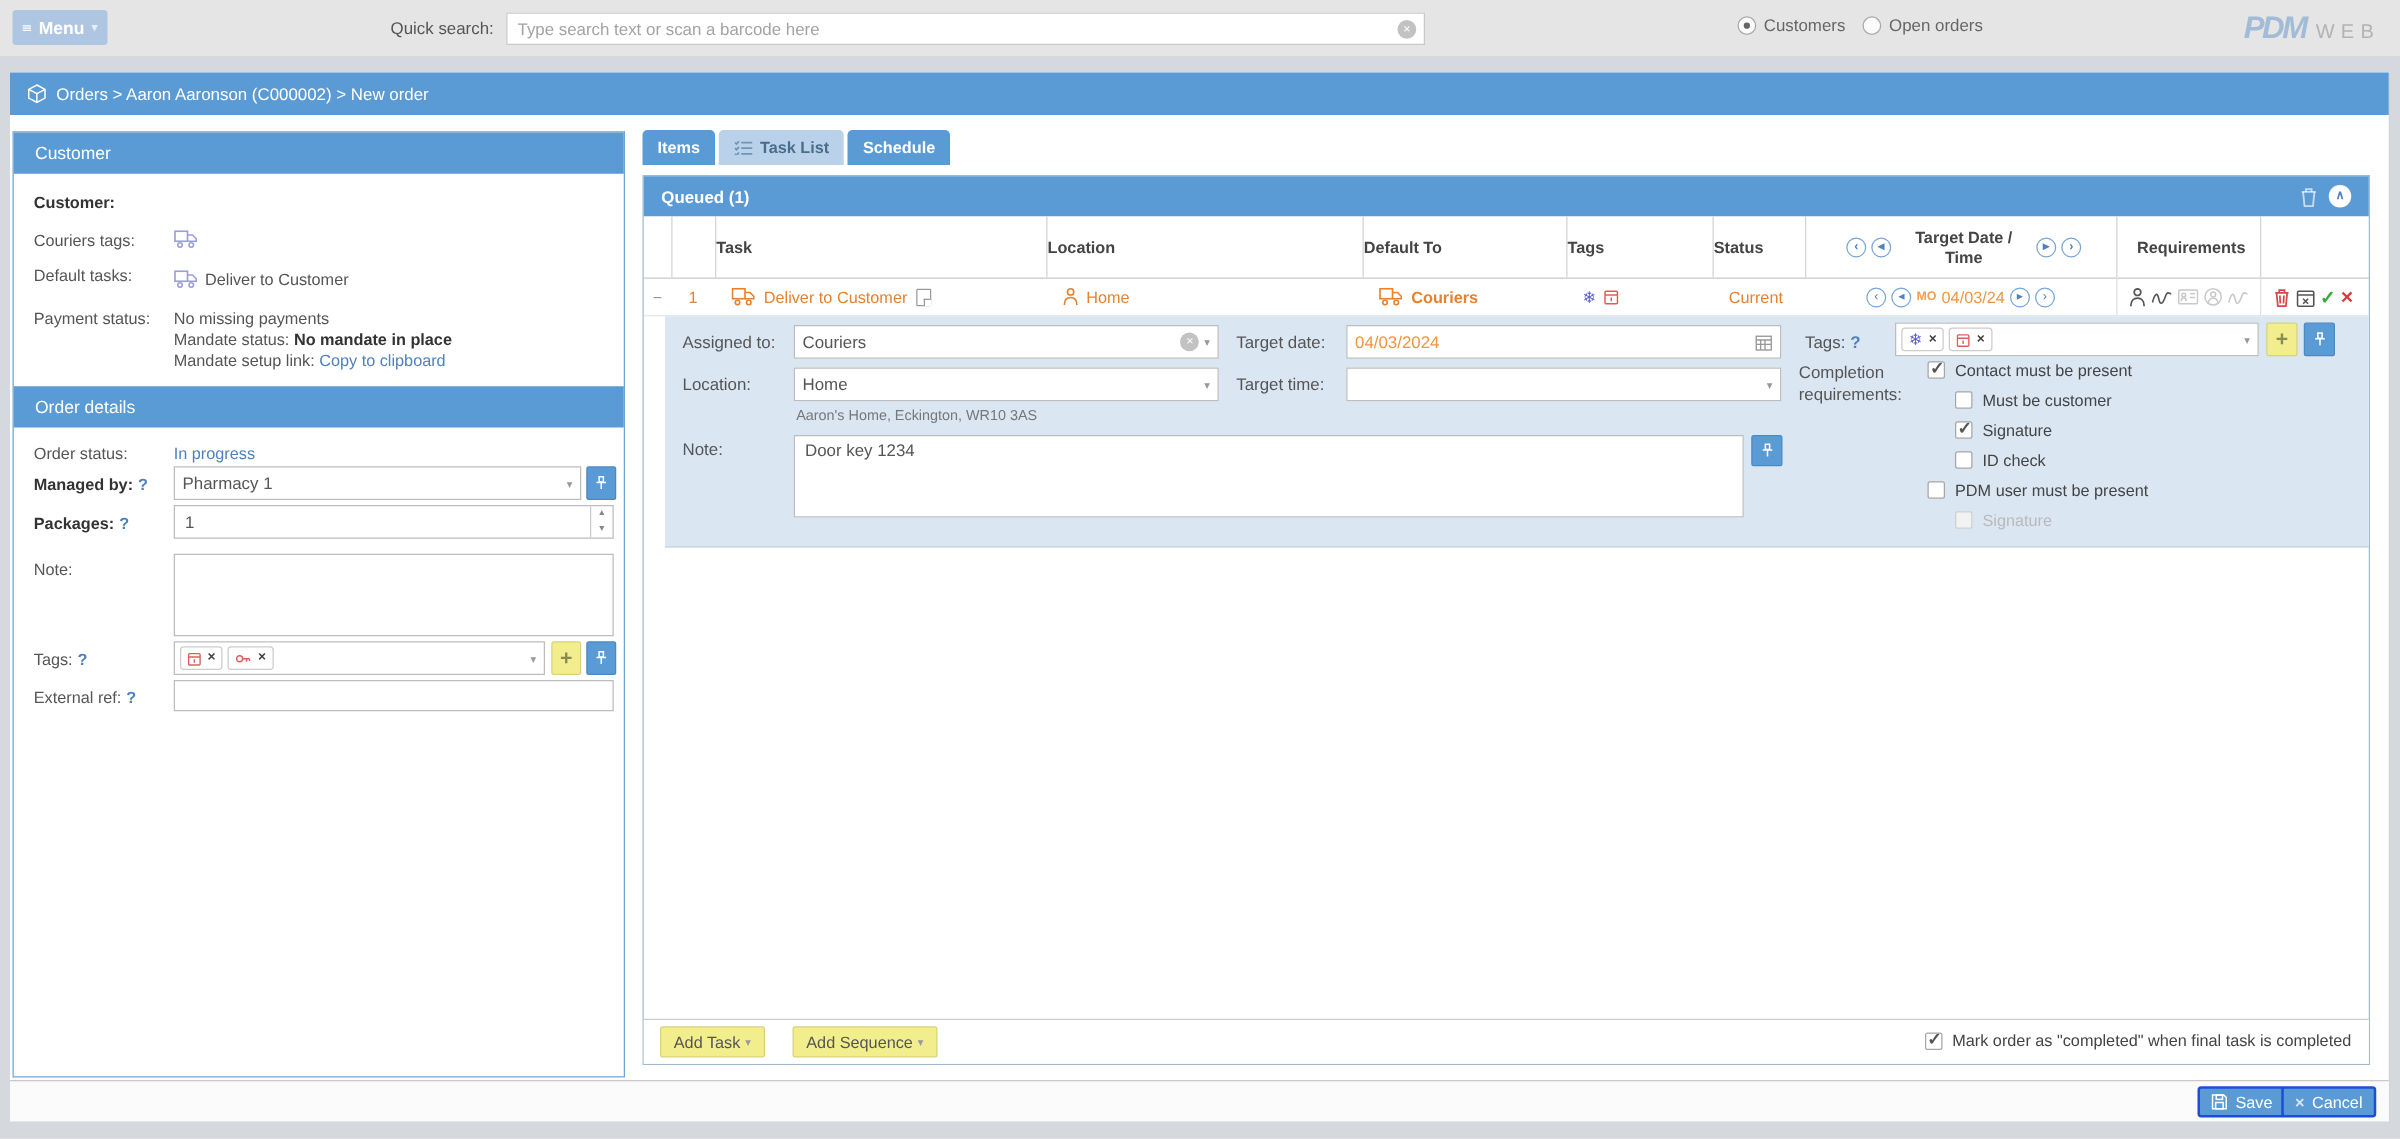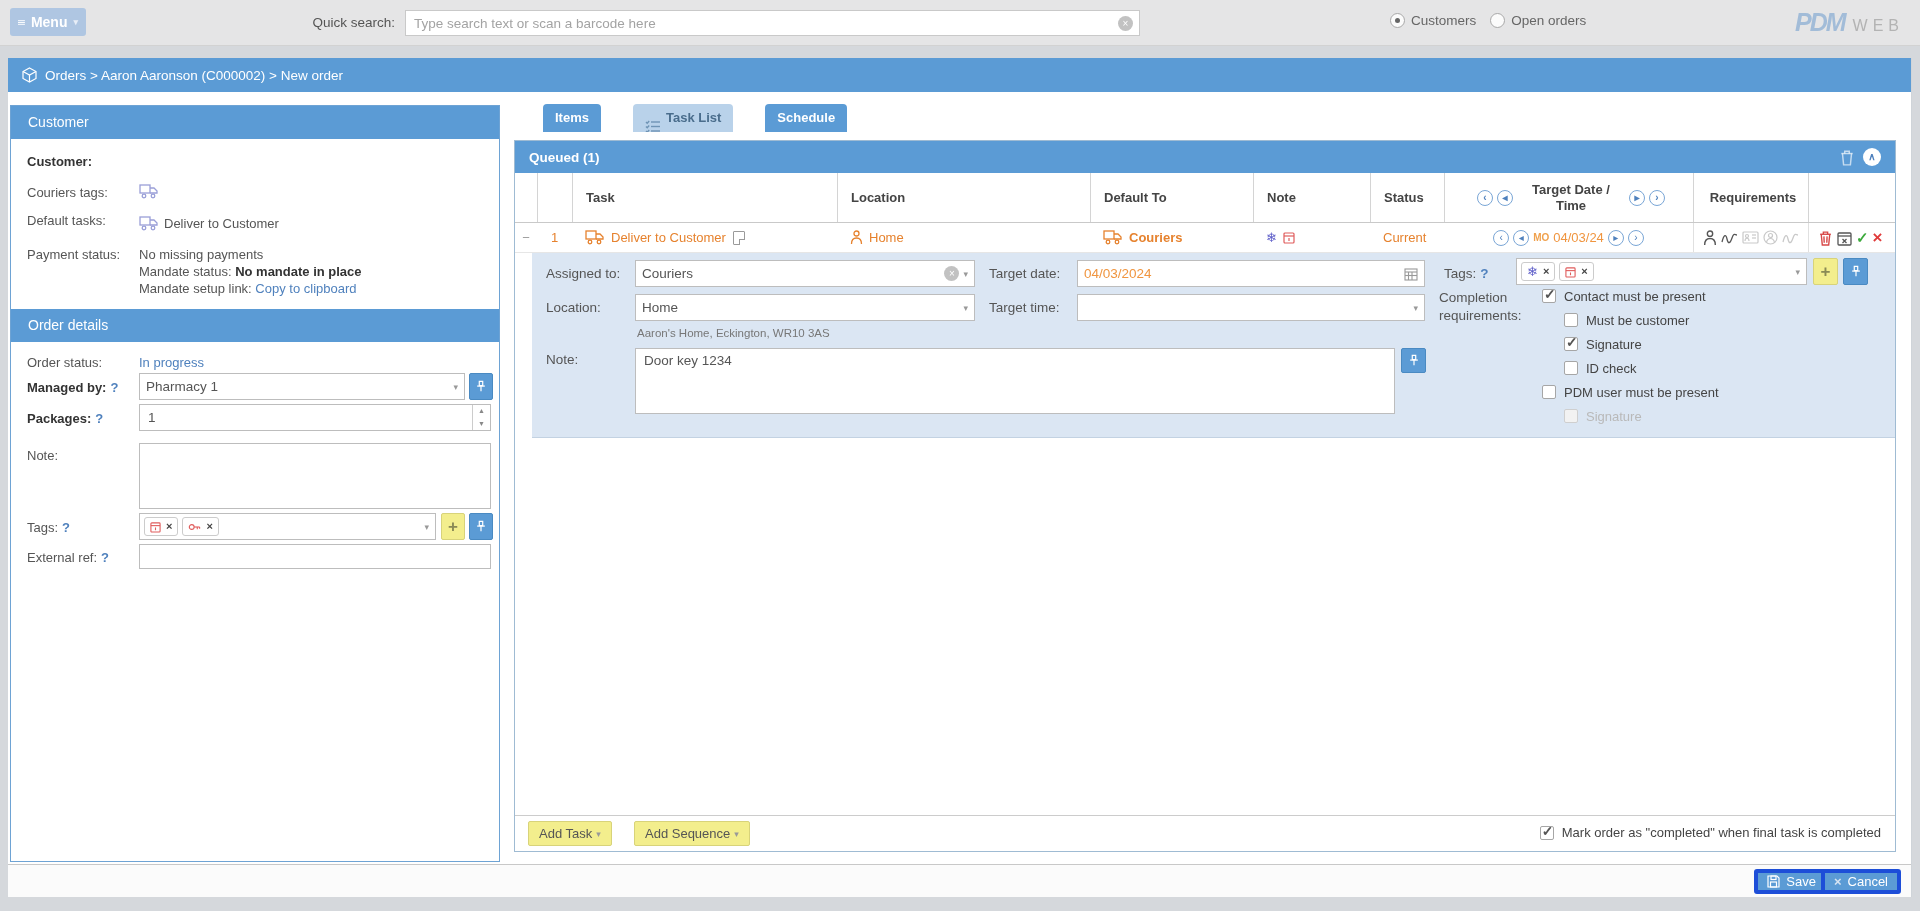--- a/index.html
+++ b/index.html
@@ -42,30 +42,30 @@
   .plus-btn { background:#f3ee8d; border:1px solid #d8d37a; border-radius:2px; color:#8a8a55; font-size:17px; font-weight:bold; display:flex; align-items:center; justify-content:center; cursor:pointer; }
   .chip { display:inline-flex; align-items:center; gap:5px; border:1px solid #ccc; border-radius:3px; background:#fff; height:19px; padding:0 5px; margin-right:4px; }
   .chip .x { color:#444; font-weight:bold; font-size:11px; cursor:pointer; line-height:1; }
   .snow { color:#5f5fc9; font-size:13px; line-height:1; }
   .link { color:#4f81bd; cursor:pointer; }
   .spin { position:absolute; right:1px; top:1px; bottom:1px; width:18px; border-left:1px solid #ccc; display:flex; flex-direction:column; }
   .spin span { flex:1; font-size:7px; color:#888; text-align:center; line-height:12px; cursor:pointer; }
 
   
   .tabs { position:absolute; left:506px; top:46px; display:flex; gap:3px; }
-  .tab { height:28px; line-height:28px; padding:0 12px; background:#5b9bd5; color:#fff; font-size:13px; font-weight:bold; border-radius:4px 4px 0 0; cursor:pointer; display:flex; align-items:flex-end; gap:6px;margin-left:29px; }
+  .tab { height:28px; line-height:28px; padding:0 12px; background:#5b9bd5; color:#fff; font-size:13px; font-weight:bold; border-radius:4px 4px 0 0; cursor:pointer; display:flex; align-items:center; gap:6px; }
   .tab.current { background:#b9d2ea; color:#4a6d8c; }
 
   .table-frame { position:absolute; left:506px; top:82px; width:1382px; height:712px; border:1px solid #9fbbd3; background:#fff; }
   .queue-bar { height:32px; background:#5b9bd5; color:#fff; font-weight:bold; font-size:13.5px; display:flex; align-items:center; padding:0 14px; }
   .qb-icons { margin-left:auto; display:flex; align-items:center; gap:8px; }
   .qb-circle { width:18px; height:18px; border-radius:50%; background:#fff; color:#4f81bd; font-size:10px; font-weight:bold; text-align:center; line-height:18px; cursor:pointer; }
 
   .thead { display:flex; height:50px; border-bottom:1px solid #c9c9c9; color:#444; font-weight:bold; font-size:13px; }
-  .thead > div { display:flex; align-items:center; padding-left:13px; border-left:1px solid #d4d4d4; }
+  .thead > div { display:flex; align-items:center; border-left:1px solid #d4d4d4; }
   .thead > div:first-child { border-left:none; }
   .trow { display:flex; height:30px; align-items:center; color:#e6822e; font-size:13px; border-bottom:1px solid #e6e6e6; }
   .trow > div { display:flex; align-items:center; padding-left:13px; height:100%; }
   .c0{flex:0 0 22px;} .c1{flex:0 0 35px;} .c2{flex:0 0 265px;} .c3{flex:0 0 253px;}
   .c4{flex:0 0 163px;} .c5{flex:0 0 117px;} .c6{flex:0 0 74px;} .c7{flex:0 0 249px;}
   .c8{flex:0 0 115px;} .c9{flex:0 0 87px;}
   .thead .c7 { justify-content:center; gap:4px; padding-left:4px; text-align:center; line-height:1.2; }
   .thead .c8 { justify-content:center; padding-left:4px; }
   .trow .c0 { justify-content:center; padding-left:0; color:#9a9a9a; cursor:pointer; }
   .trow .c1 { justify-content:center; padding-left:0; }
@@ -87,21 +87,21 @@
   .cb.checked .mark { display:block; }
   .cb-row.disabled { color:#b9b9b9; }
   .cb-row.disabled .cb { border-color:#cfcfcf; background:#f2f2f2; }
 
   
   .bottom-toolbar { position:absolute; left:0; bottom:0; width:100%; height:36px; border-top:1px solid #ccc; background:#fff; }
   .yellow-btn { position:absolute; top:5px; height:25px; background:#f3ee8d; border:1px solid #d8d37a; border-radius:2px; color:#555; font-size:13px; display:flex; align-items:center; gap:4px; padding:0 10px; cursor:pointer; }
   .yellow-btn .caret { color:#999; font-size:9px; }
   .mark-completed { position:absolute; right:14px; top:9px; display:flex; align-items:center; gap:8px; color:#444; font-size:13px; }
   .footer { position:absolute; left:0; top:806px; width:100%; height:33px; background:#fbfbfb; border-top:1px solid #c8c8c8; }
-  .blue-btn { position:absolute; top:4px; height:25px; background:#5b9bd5; border:4px solid #1d4ed8; border-radius:3px; color:#fff; font-size:13px; display:flex; align-items:center; gap:6px; padding:4px 9px; cursor:pointer; }
+  .blue-btn { position:absolute; top:4px; height:25px; background:#5b9bd5; border:2px solid #1d4ed8; border-radius:3px; color:#fff; font-size:13px; display:flex; align-items:center; gap:6px; padding:4px 9px; cursor:pointer; }
 
   
   .icon-note { width:12px; height:14px; border:1px solid #9a9a9a; border-radius:1px; margin-left:7px; position:relative; background:#fff; }
   .icon-note::after { content:""; position:absolute; right:-1px; bottom:-1px; width:5px; height:5px; background:#fff; border-left:1px solid #9a9a9a; border-top:1px solid #9a9a9a; }
   .check-g { color:#3ba93b; font-weight:bold; font-size:15px; }
   .cross-r { color:#e03b3b; font-weight:bold; font-size:17px; line-height:1; }
 </style>
 </head>
 <body>
 
@@ -303,21 +303,21 @@
         <span class="qb-circle">∧</span>
       </span>
     </div>
 
     <div class="thead">
       <div class="c0"></div>
       <div class="c1"></div>
       <div class="c2">Task</div>
       <div class="c3">Location</div>
       <div class="c4">Default To</div>
-      <div class="c5">Note</div>
+      <div class="c5">Tags</div>
       <div class="c6">Status</div>
       <div class="c7">
         <span class="nav-circle">‹</span>
         <span class="nav-circle">◂</span>
         <span style="width:108px">Target Date / Time</span>
         <span class="nav-circle">▸</span>
         <span class="nav-circle">›</span>
       </div>
       <div class="c8">Requirements</div>
       <div class="c9"></div>

